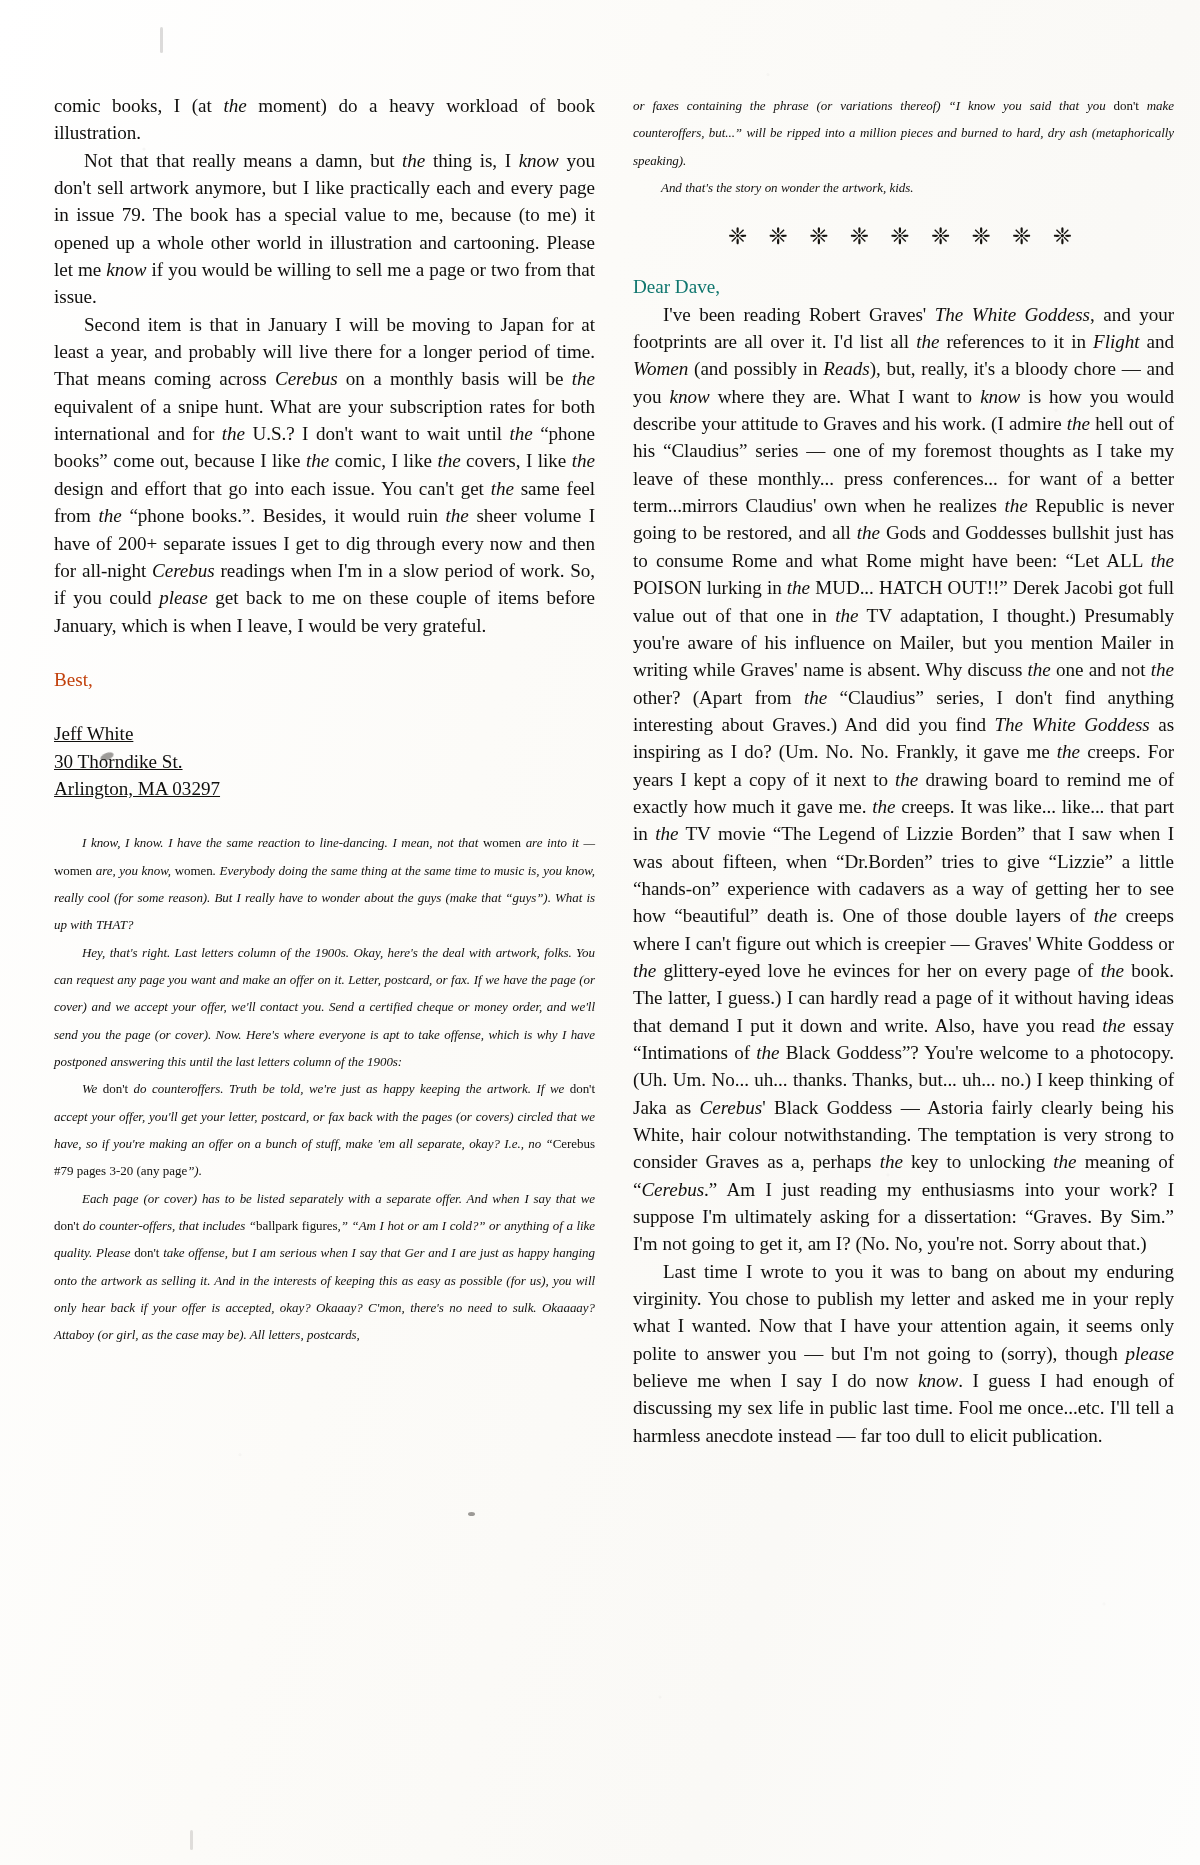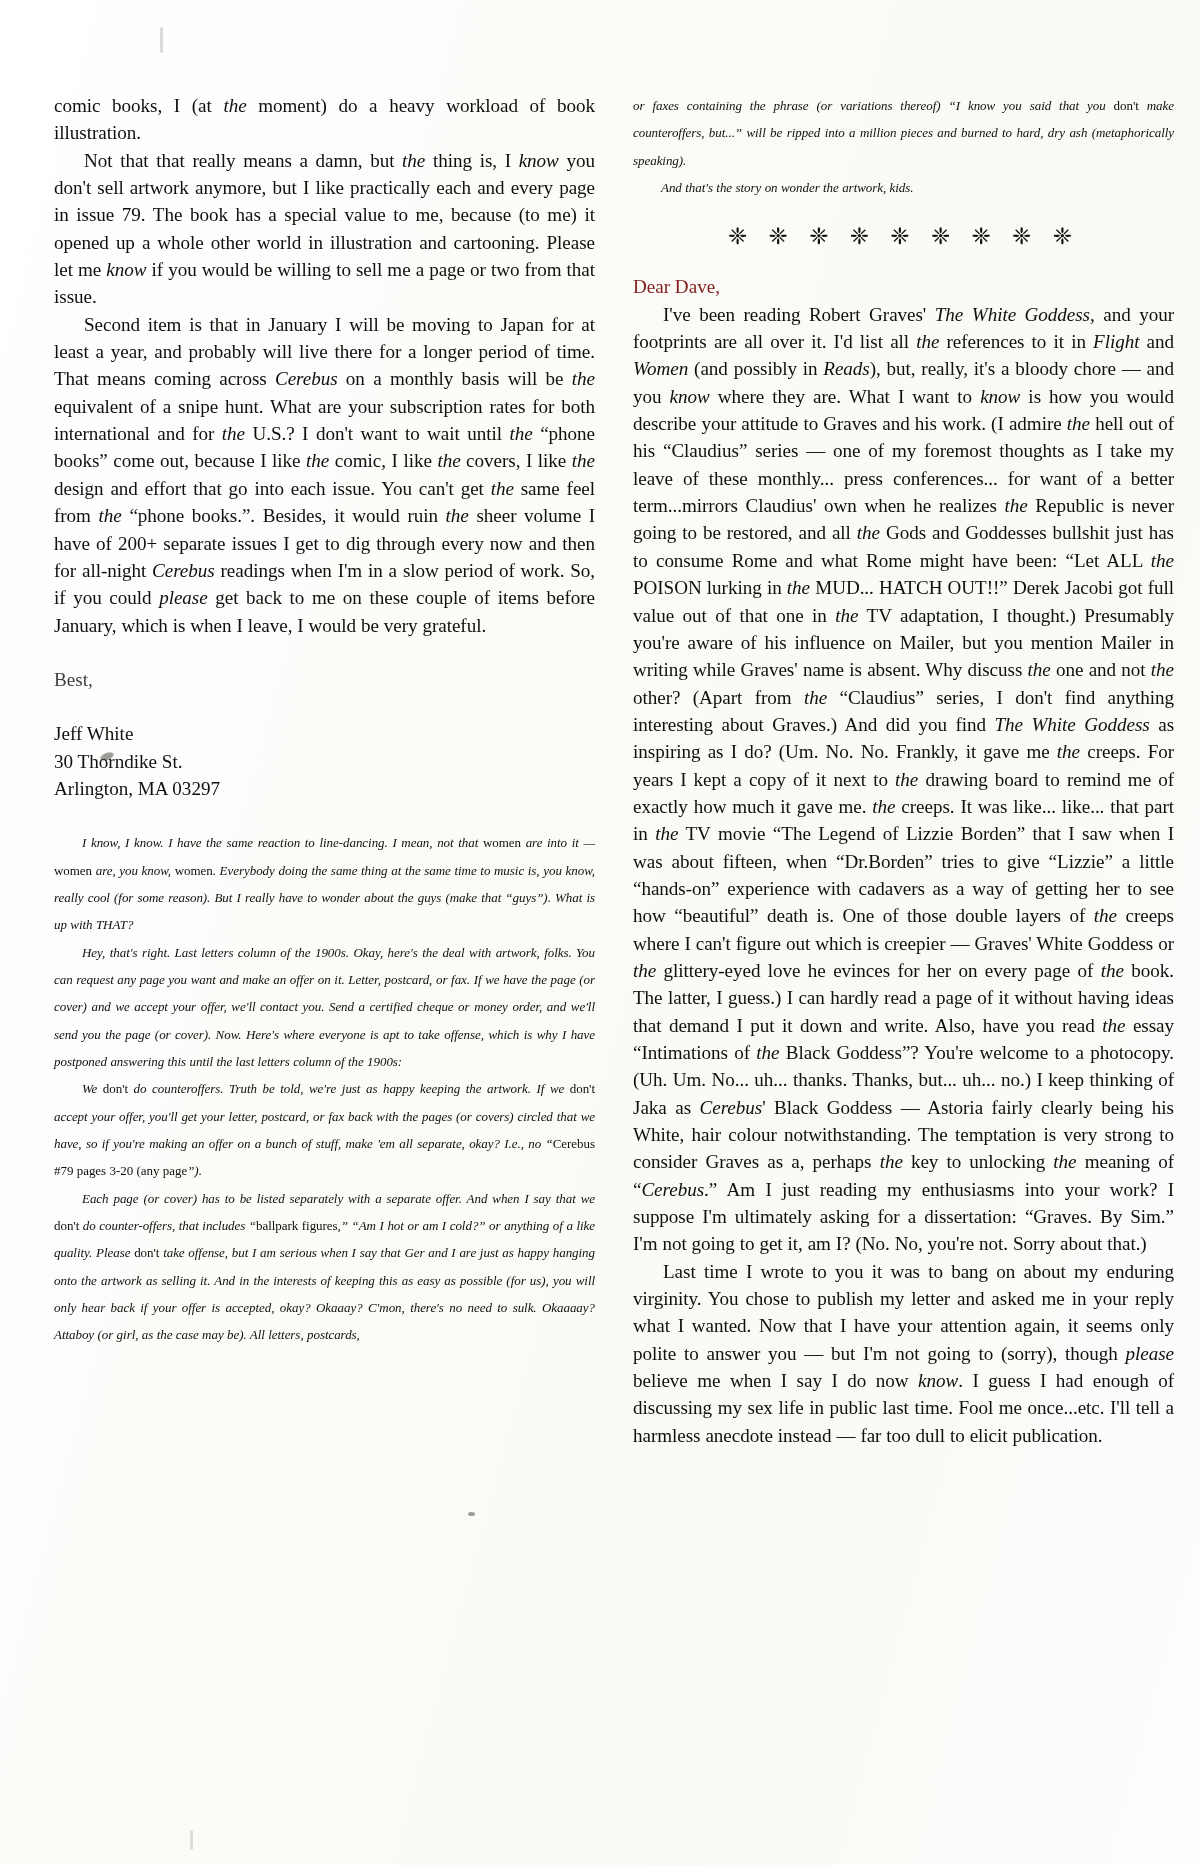--- a/index.html
+++ b/index.html
@@ -58,46 +58,46 @@
   p.ital {
     font-style: italic;
     font-size: 13px;
   }
   p.ital.indent { text-indent: 28px; }
   i, em { font-style: italic; }
   .signoff {
     margin-top: 27px;
     font-size: 19.1px;
     line-height: 27.35px;
-    color: #404040;
+    color: #c2410c;
     text-align: left;
   }
   .addr {
     margin-top: 27px;
     font-size: 19.1px;
     line-height: 27.35px;
     color: #100f0d;
     text-align: left;
   }
-  .addr div { white-space: nowrap; }
+  .addr div { white-space: nowrap; text-decoration: underline; }
   .gap { height: 27px; }
   .divider {
     text-align: center;
     font-size: 23px;
     line-height: 30px;
     letter-spacing: 7px;
     color: #15130f;
     margin: 20px 0 22px 0;
     font-family: "DejaVu Sans", sans-serif;
     user-select: none;
   }
   .greeting {
     font-size: 19.1px;
     line-height: 27.35px;
-    color: #7f1d1d;
+    color: #0f766e;
     text-align: left;
     margin-bottom: 0;
   }
   
   .smudge {
     position: absolute;
     background: rgba(40,36,30,.45);
     border-radius: 50%;
     filter: blur(0.6px);
     pointer-events: none;

